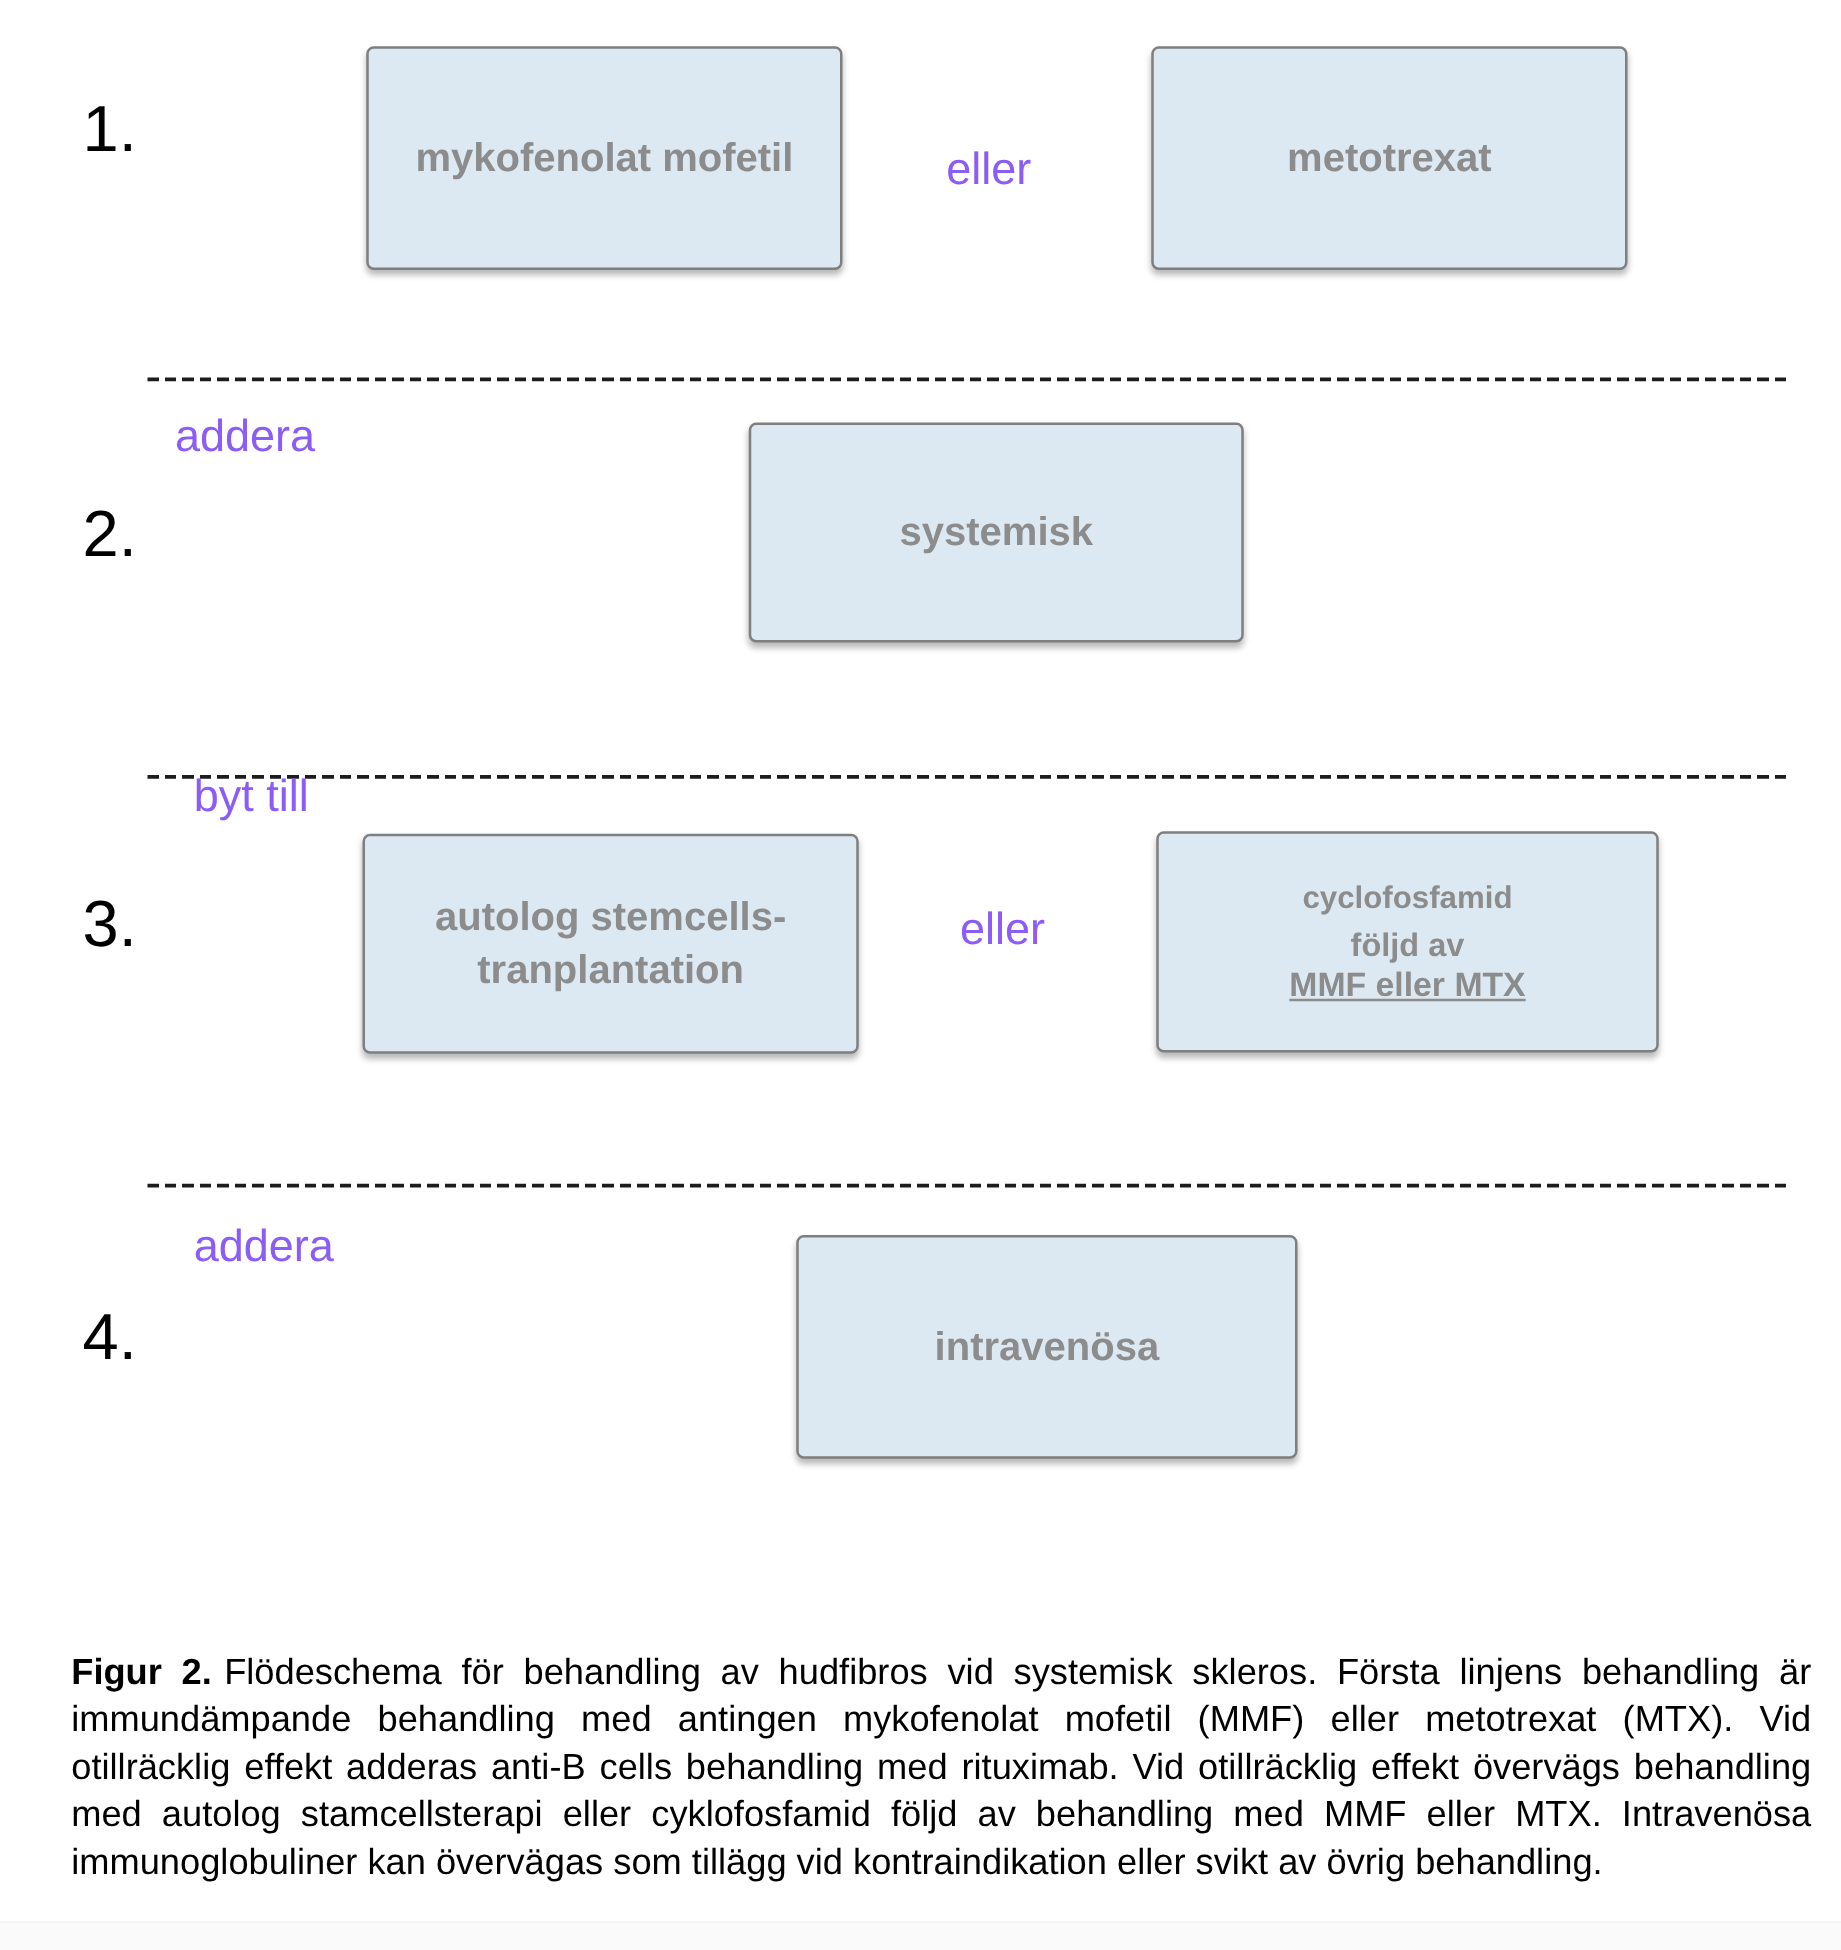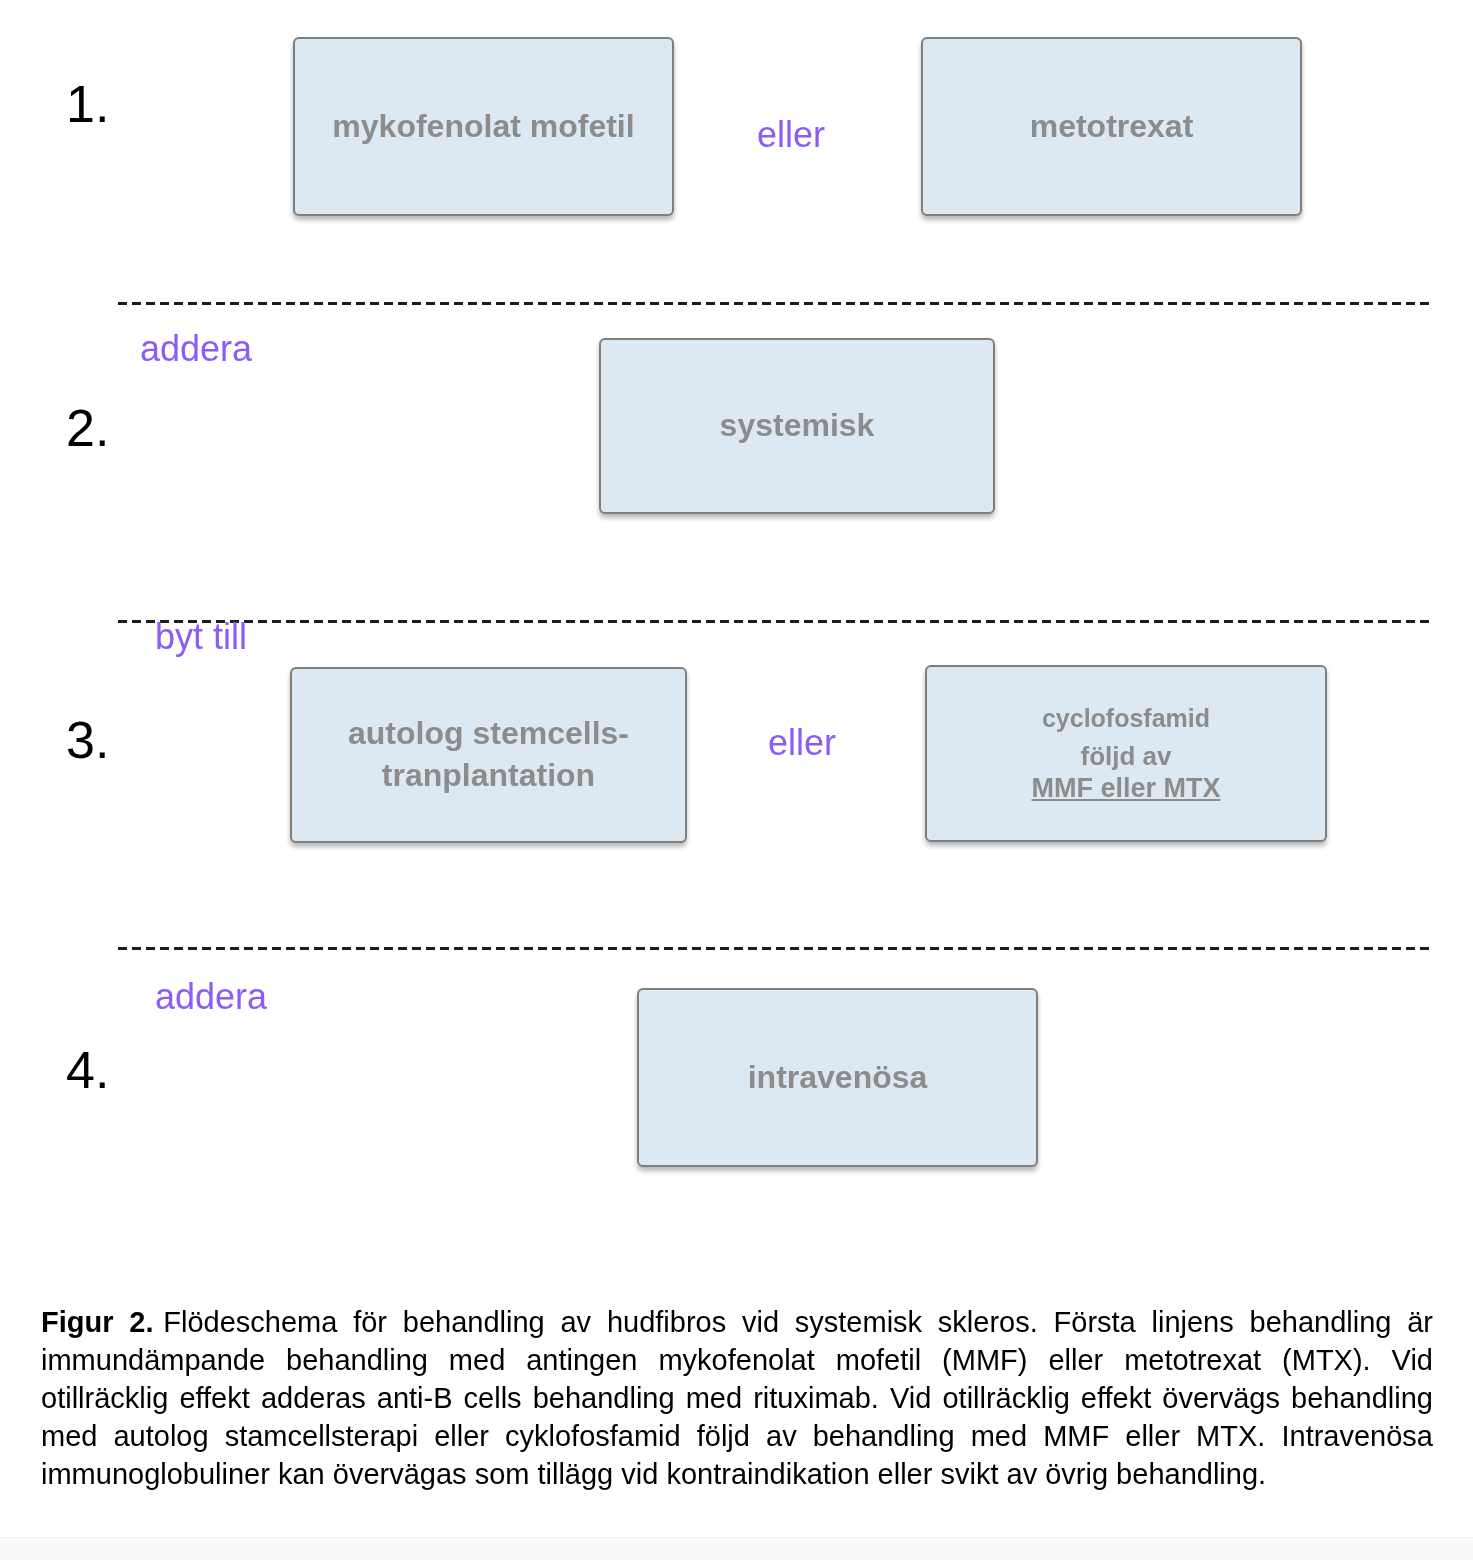--- a/index.html
+++ b/index.html
@@ -87,21 +87,21 @@
   .d1 { top: 302px; }
   .d2 { top: 620px; }
   .d3 { top: 947px; }
 
   
   .caption {
     position: absolute;
     left: 41px;
     top: 1303px;
     width: 1392px;
-    margin: 0;
+    margin: 16px;
     font-size: 29px;
     line-height: 38px;
     color: #000000;
     text-align: justify;
   }
   .caption strong { margin-right: 0.34em; }
 
   
   .page-edge {
     position: absolute;

